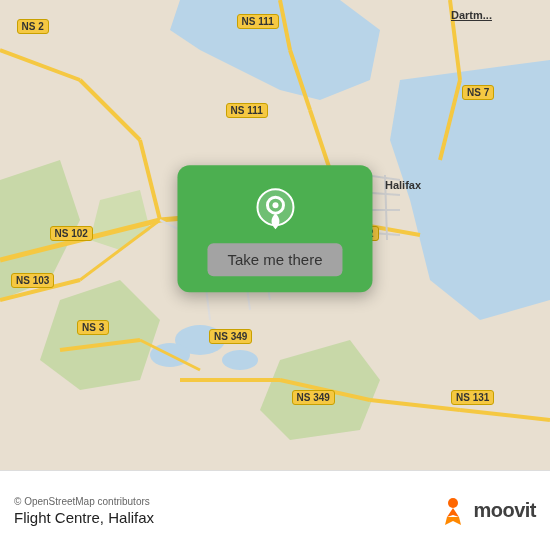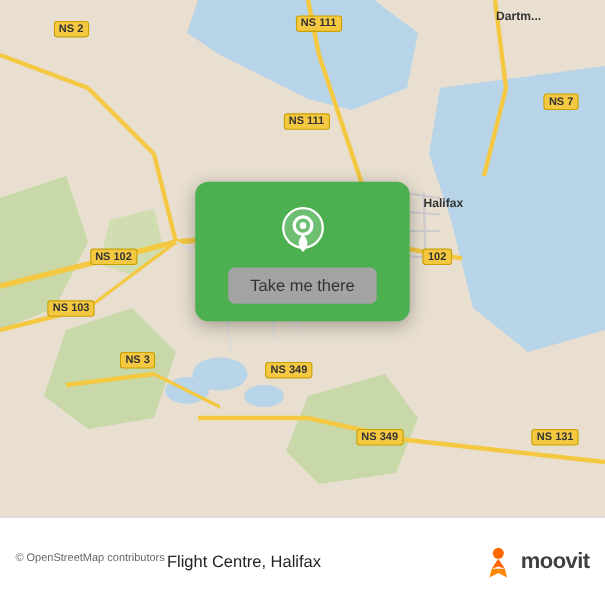--- a/index.html
+++ b/index.html
@@ -69,20 +69,21 @@
       display: flex;
       align-items: center;
       justify-content: space-between;
       padding: 0 14px;
       border-top: 1px solid #ddd;
       position: relative;
     }
 
     .footer-left {
       display: flex;
+      flex-direction: column;
       gap: 2px;
     }
 
     .attribution {
       font-size: 10px;
       color: #666;
     }
 
     .location-title {
       font-size: 15px;
@@ -113,21 +114,20 @@
     .road-label {
       position: absolute;
       font-size: 10px;
       font-weight: bold;
       background: #f5c842;
       border: 1px solid #c8a000;
       border-radius: 3px;
       padding: 1px 4px;
       color: #333;
       white-space: nowrap;
-      margin-left: 32px;
     }
 
     .place-label {
       position: absolute;
       font-size: 11px;
       font-weight: bold;
       color: #333;
     }
   </style>
 </head>
@@ -200,21 +200,21 @@
   <div class="road-label" style="top:18%;left:84%;">NS 7</div>
   <div class="road-label" style="top:48%;left:9%;">NS 102</div>
   <div class="road-label" style="top:48%;left:64%;">102</div>
   <div class="road-label" style="top:58%;left:2%;">NS 103</div>
   <div class="road-label" style="top:68%;left:14%;">NS 3</div>
   <div class="road-label" style="top:70%;left:38%;">NS 349</div>
   <div class="road-label" style="top:83%;left:53%;">NS 349</div>
   <div class="road-label" style="top:83%;left:82%;">NS 131</div>
 
   <div class="place-label" style="top:38%;left:70%;">Halifax</div>
-  <div class="place-label" style="top:2%;left:82%;">Dartm...</div>
+  <div class="place-label" style="top:2%;left:82%;text-decoration:underline;">Dartm...</div>
 
   <div class="location-card">
 
     <svg class="pin-icon" viewBox="0 0 48 48" xmlns="http://www.w3.org/2000/svg">
       <circle cx="24" cy="22" r="18" fill="white" fill-opacity="0.2" stroke="white" stroke-width="2"></circle>
       <circle cx="24" cy="20" r="8" fill="none" stroke="white" stroke-width="3"></circle>
       <circle cx="24" cy="20" r="3" fill="white"></circle>
       <path d="M24 28 Q16 36 24 44 Q32 36 24 28" fill="white"></path>
     </svg>
 

